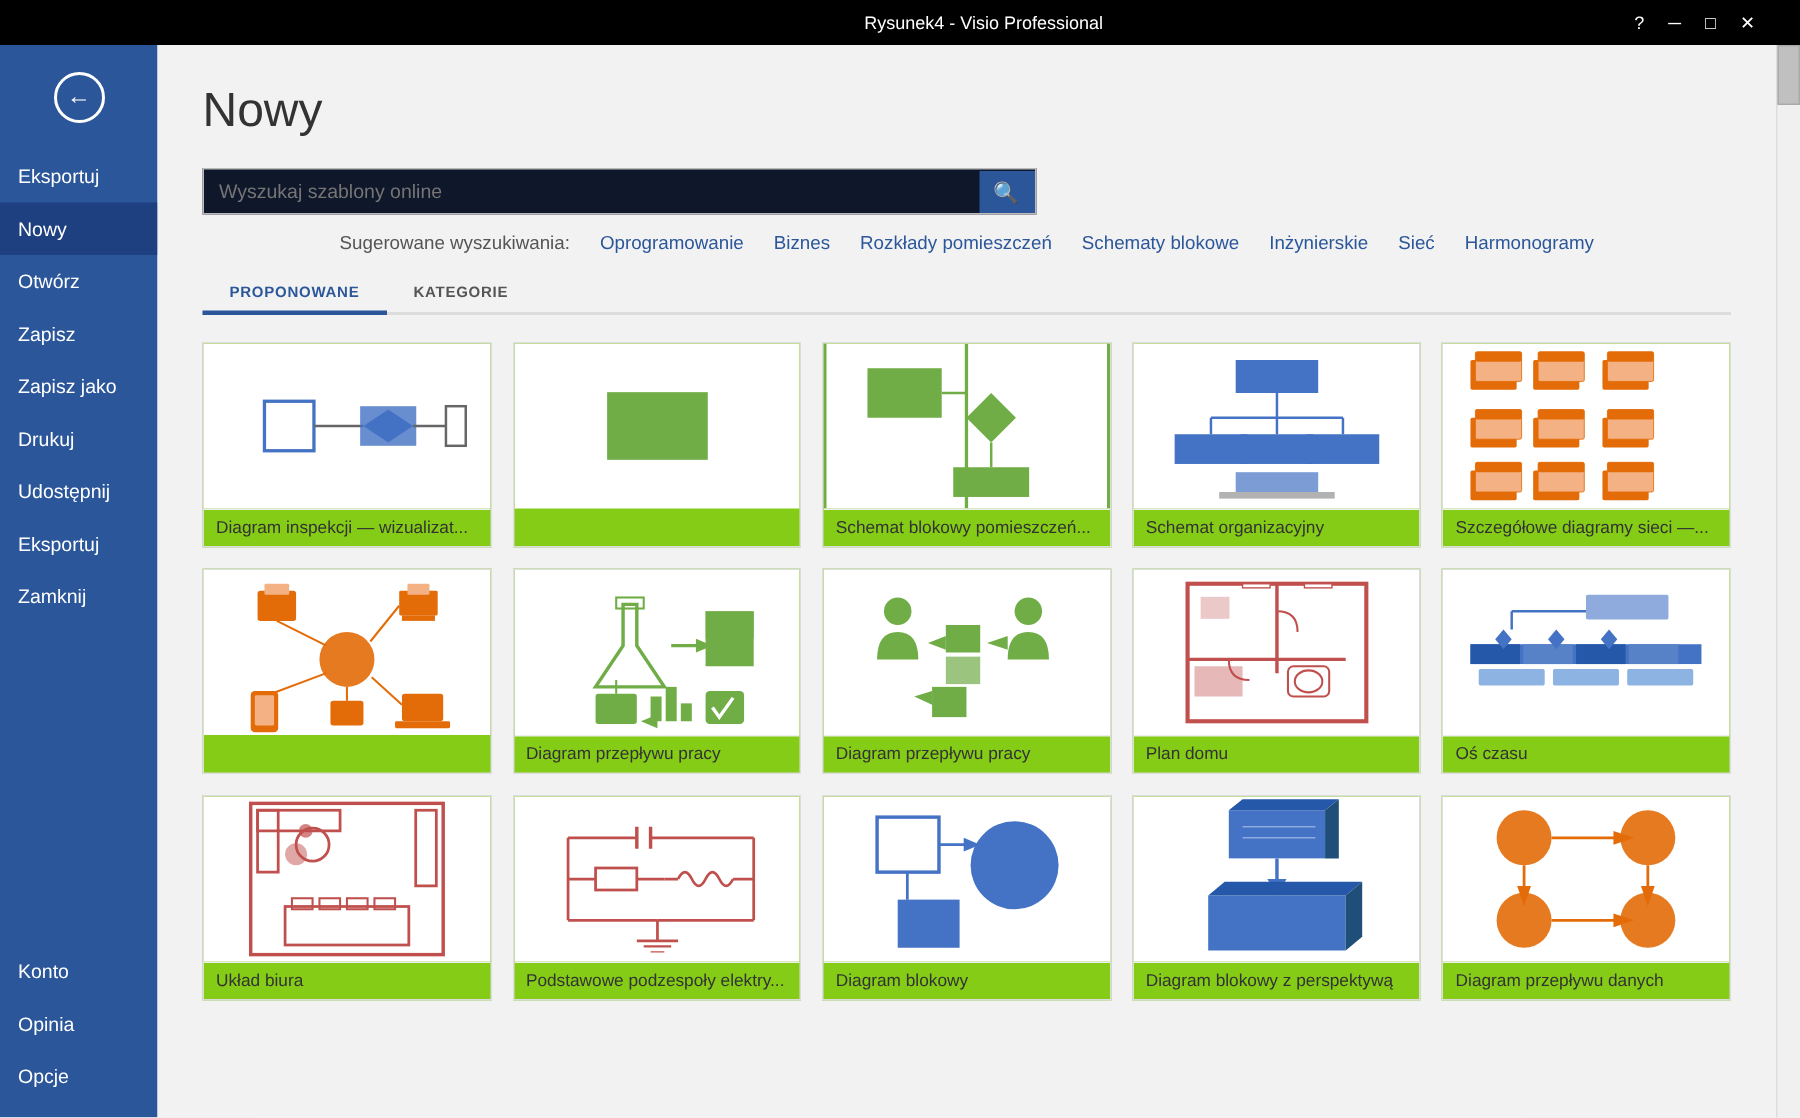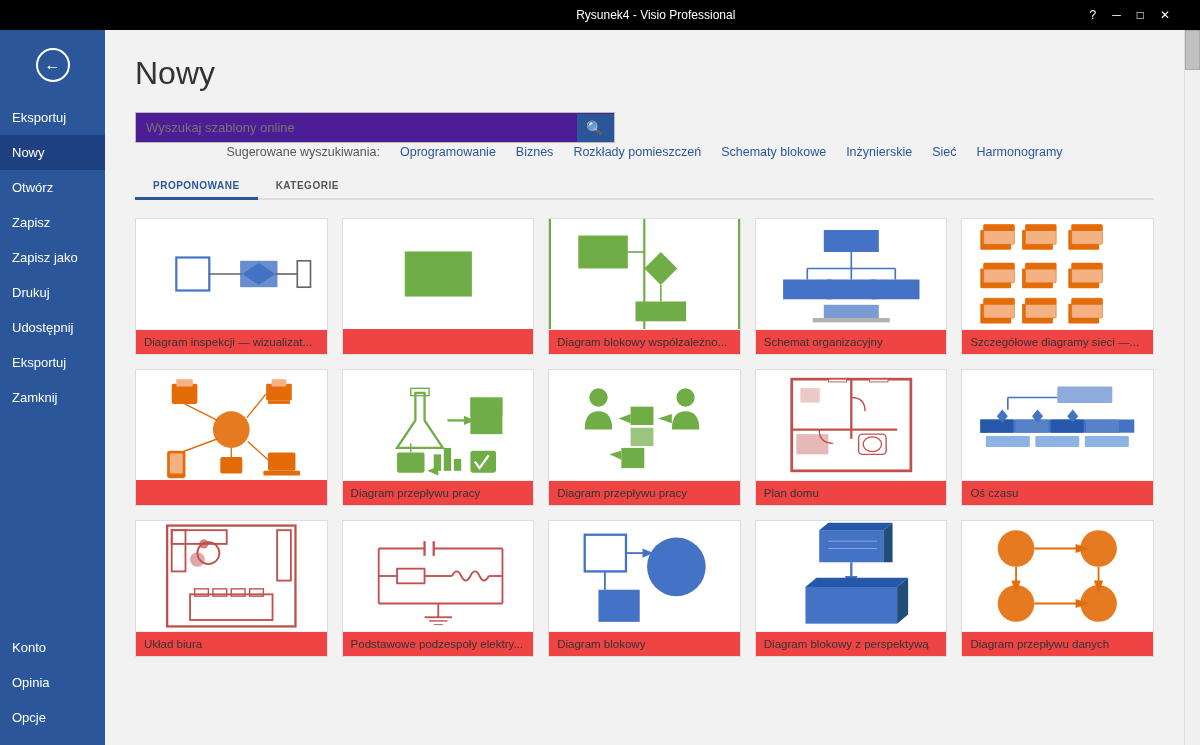--- a/index.html
+++ b/index.html
@@ -86,23 +86,23 @@
       font-weight: 300;
       color: #333;
       margin-bottom: 20px;
     }
 
     
     .search-bar {
       display: flex;
       align-items: center;
       border: 1px solid #bbb;
-      background: #4c1d95;
-      width: 480px;
-      margin-bottom: 2px;
+      background: #0f172a;
+      width: 556px;
+      margin-bottom: 12px;
     }
     .search-input {
       flex: 1;
       border: none;
       outline: none;
       padding: 7px 10px;
       font-size: 13px;
       color: #999;
       background: transparent;
     }
@@ -154,21 +154,21 @@
       margin-bottom: -2px;
     }
 
     
     .template-grid {
       display: grid;
       grid-template-columns: repeat(5, 1fr);
       gap: 14px;
     }
     .template-card {
-      background: #ef4444;
+      background: #84cc16;
       border: 1px solid #ddd;
       cursor: pointer;
       overflow: hidden;
     }
     .template-thumb {
       width: 100%;
       height: 110px;
       display: flex;
       align-items: center;
       justify-content: center;
@@ -281,21 +281,21 @@
         <div class="template-thumb" style="border: 2px solid #70AD47; border-top: none; border-bottom: none;">
           <svg viewBox="0 0 160 100" xmlns="http://www.w3.org/2000/svg">
             <line x1="80" y1="0" x2="80" y2="100" stroke="#70AD47" stroke-width="2"></line>
             <rect x="20" y="15" width="45" height="30" fill="#70AD47"></rect>
             <line x1="65" y1="30" x2="80" y2="30" stroke="#70AD47" stroke-width="1.5"></line>
             <polygon points="80,45 95,30 110,45 95,60" fill="#70AD47"></polygon>
             <line x1="95" y1="60" x2="95" y2="75" stroke="#70AD47" stroke-width="1.5"></line>
             <rect x="72" y="75" width="46" height="18" fill="#70AD47"></rect>
           </svg>
         </div>
-        <div class="template-label">Diagram blokowy współzależno...</div>
+        <div class="template-label">Schemat blokowy pomieszczeń...</div>
       </div>
 
       <div class="template-card">
         <div class="template-thumb">
           <svg viewBox="0 0 160 100" xmlns="http://www.w3.org/2000/svg">
             <rect x="55" y="10" width="50" height="20" fill="#4472C4"></rect>
             <line x1="80" y1="30" x2="80" y2="45" stroke="#4472C4" stroke-width="1.5"></line>
             <line x1="40" y1="45" x2="120" y2="45" stroke="#4472C4" stroke-width="1.5"></line>
             <line x1="40" y1="45" x2="40" y2="55" stroke="#4472C4" stroke-width="1.5"></line>
             <line x1="80" y1="45" x2="80" y2="55" stroke="#4472C4" stroke-width="1.5"></line>

